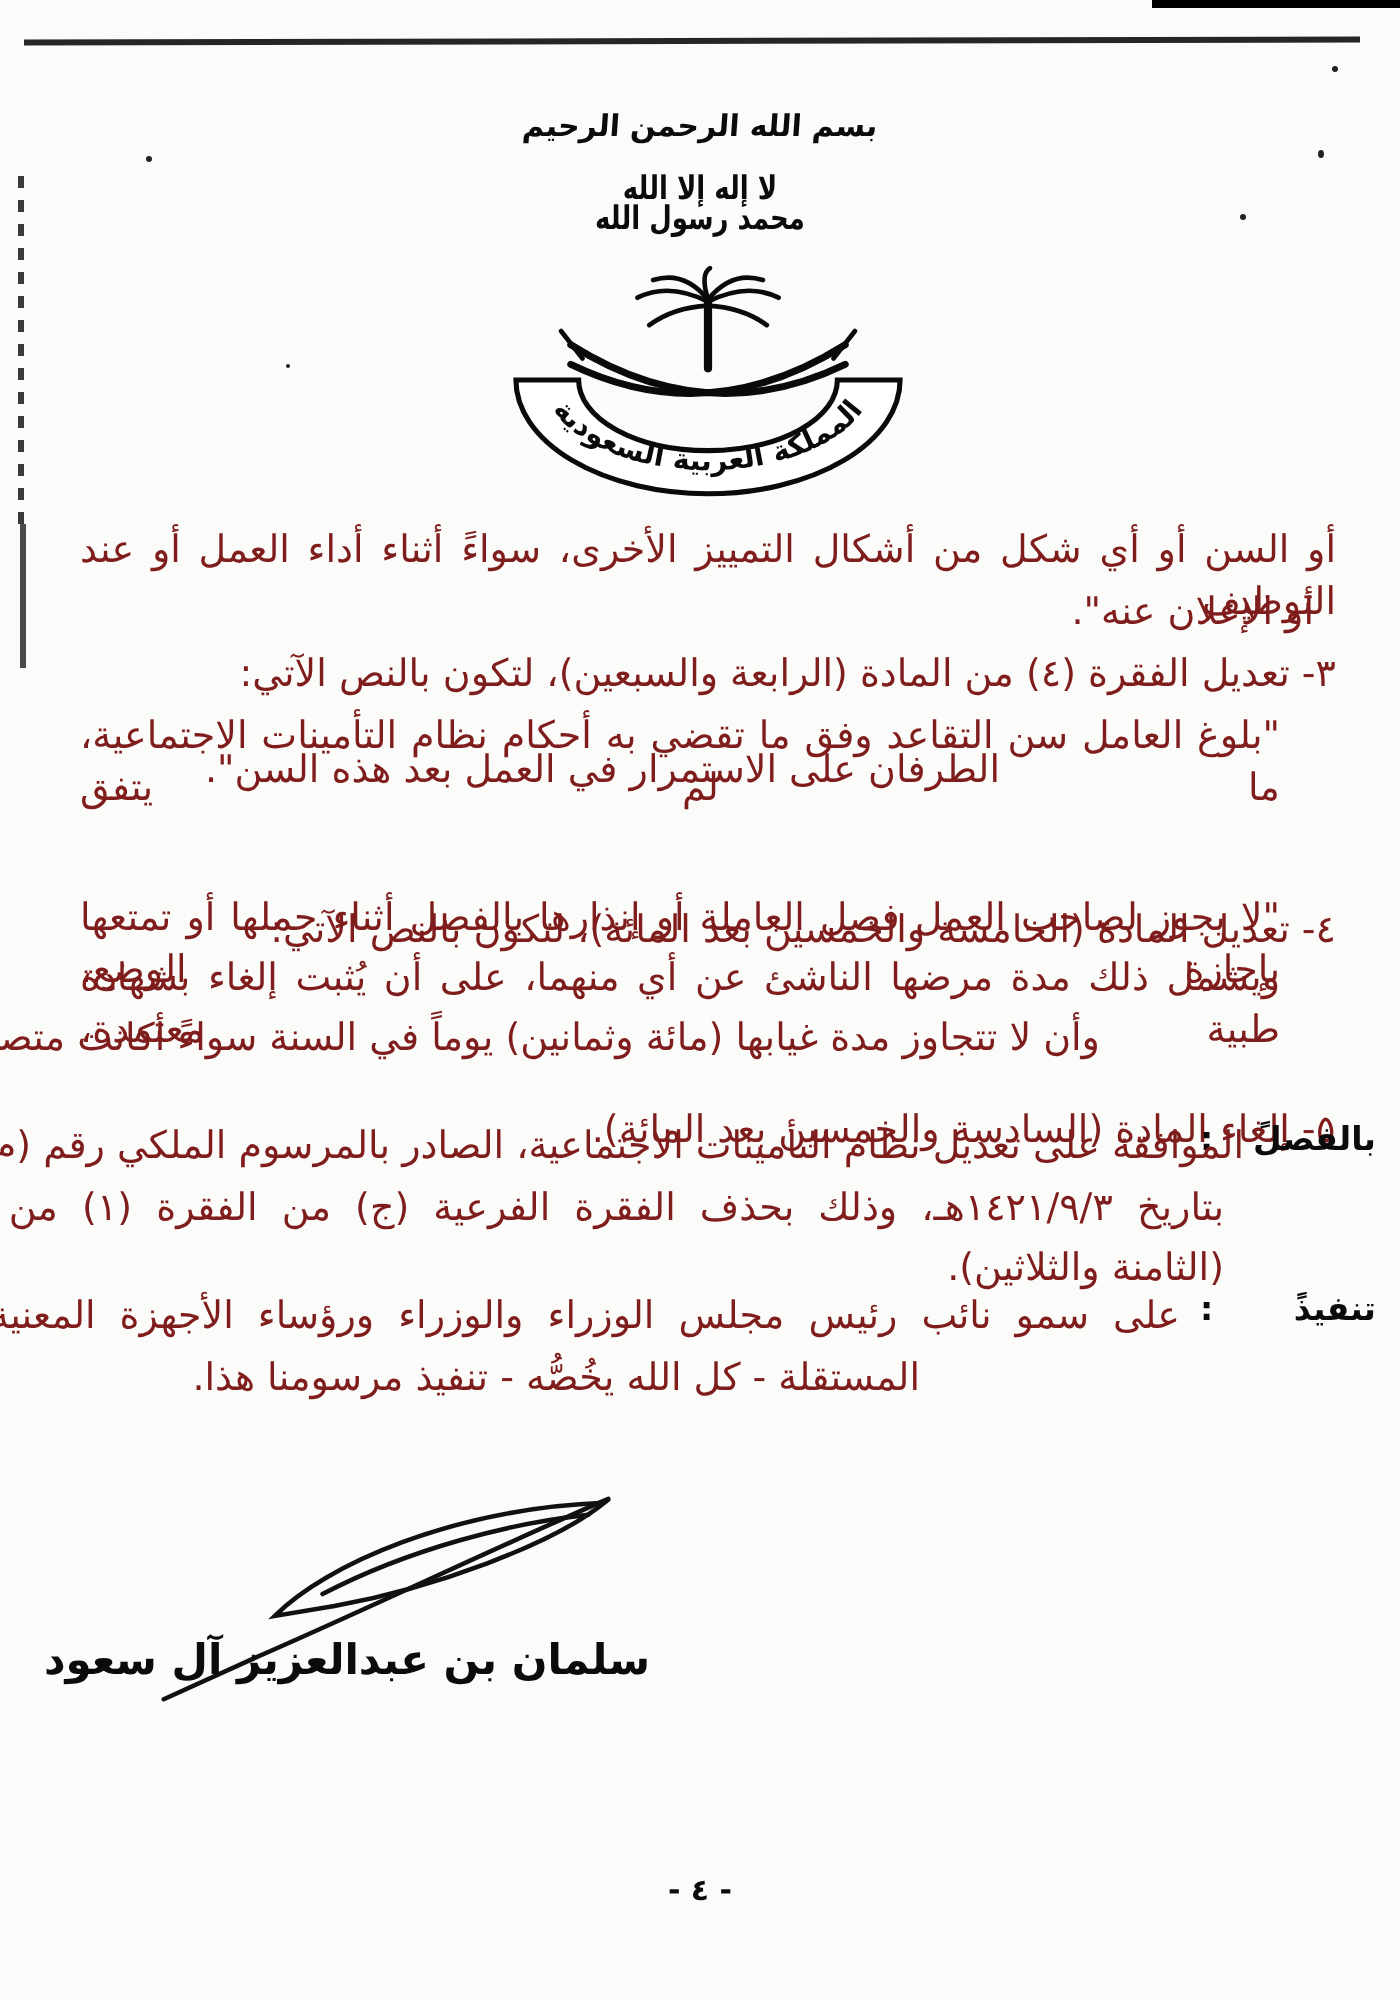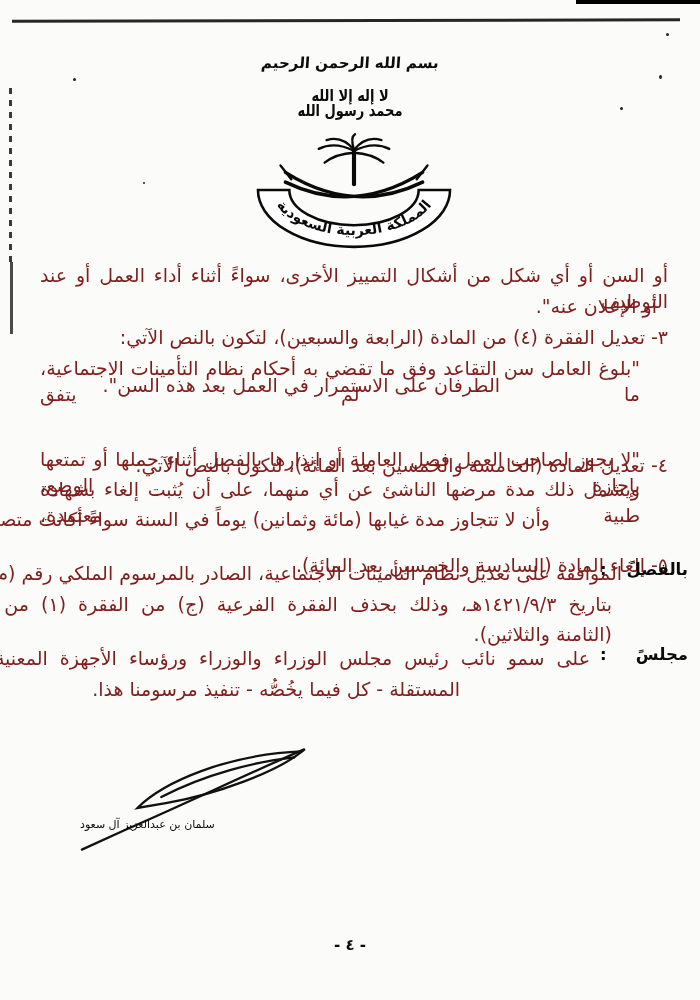--- a/index.html
+++ b/index.html
@@ -28,22 +28,22 @@
   
   .line{position:absolute;direction:rtl;font-weight:normal;font-size:19px;line-height:26px;
     white-space:nowrap;text-align:right;color:#7f1d1d;}
   .just{text-align:justify;text-align-last:justify;white-space:normal;}
   .num{display:inline-block;margin-left:6px;}
   .clause-label{position:absolute;right:12px;width:88px;display:flex;flex-direction:row;
     justify-content:space-between;direction:rtl;font-weight:bold;font-size:16.5px;}
   .spread{word-spacing:6px;}
   
   .sig-svg{left:66px;top:744px;width:258px;height:112px;}
-  .sig-name{left:80px;top:818px;width:245px;text-align:left;font-weight:normal;
-    font-size:11px;direction:rtl;white-space:nowrap;}
+  .sig-name{left:80px;top:818px;width:245px;text-align:right;font-weight:bold;
+    font-size:21px;direction:rtl;white-space:nowrap;}
   
   .pagenum{left:0;right:0;top:936px;text-align:center;font-weight:bold;font-size:15px;direction:rtl;}
 </style>
 </head>
 <body>
 
 <div class="abs artifact topline"></div>
 <div class="abs toprightline"></div>
 <div class="abs leftdash"></div>
 <div class="abs leftsolid"></div>
@@ -108,25 +108,25 @@
 
 <div class="clause-label" style="top:560px;">
   <span>بالفصلً</span>
   <span>:</span>
 </div>
 <div class="line" style="top:560px;right:78px;">الموافقة على تعديل نظام التأمينات الاجتماعية، الصادر بالمرسوم الملكي رقم (م/٣٣)</div>
 <div class="line spread" style="top:591px;right:88px;">بتاريخ ١٤٢١/٩/٣هـ، وذلك بحذف الفقرة الفرعية (ج) من الفقرة (١) من المادة</div>
 <div class="line" style="top:621px;right:88px;">(الثامنة والثلاثين).</div>
 
 <div class="clause-label" style="top:645px;">
-  <span>مجلسً</span>
+  <span>تنفيذً</span>
   <span>:</span>
 </div>
 <div class="line spread" style="top:645px;right:110px;">على سمو نائب رئيس مجلس الوزراء والوزراء ورؤساء الأجهزة المعنية</div>
-<div class="line" style="top:676px;right:240px;">المستقلة - كل فيما يخُصُّه - تنفيذ مرسومنا هذا.</div>
+<div class="line" style="top:676px;right:240px;">المستقلة - كل الله يخُصُّه - تنفيذ مرسومنا هذا.</div>
 
 <svg class="abs sig-svg" viewBox="0 0 260 112">
   <g stroke="#111" fill="none" stroke-width="2.3" stroke-linecap="round">
     <path d="M72,64 C98,38 162,10 238,7 C212,28 152,50 102,59 C90,61 78,63 72,64 Z"></path>
     <path d="M96,53 C140,30 192,17 230,13"></path>
     <path d="M240,5 C182,30 120,60 60,86 L16,106"></path>
   </g>
 </svg>
 <div class="abs sig-name">سلمان بن عبدالعزيز آل سعود</div>
 

